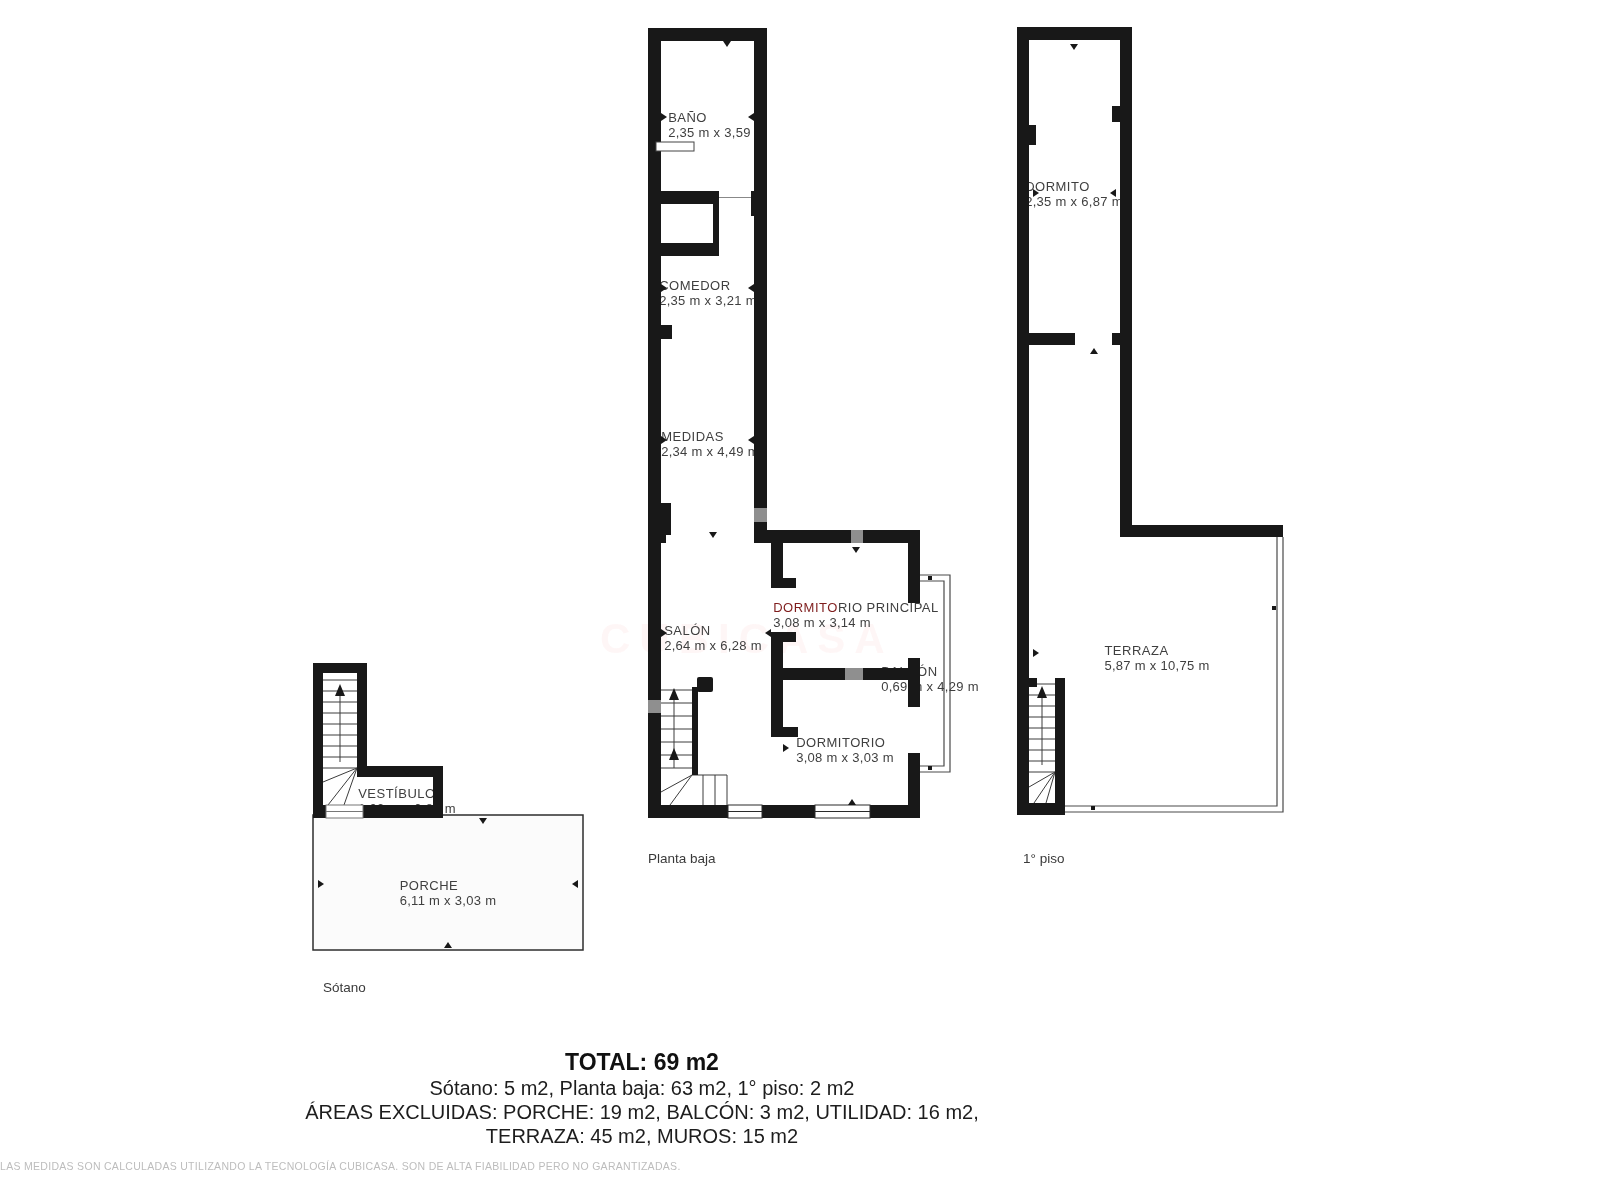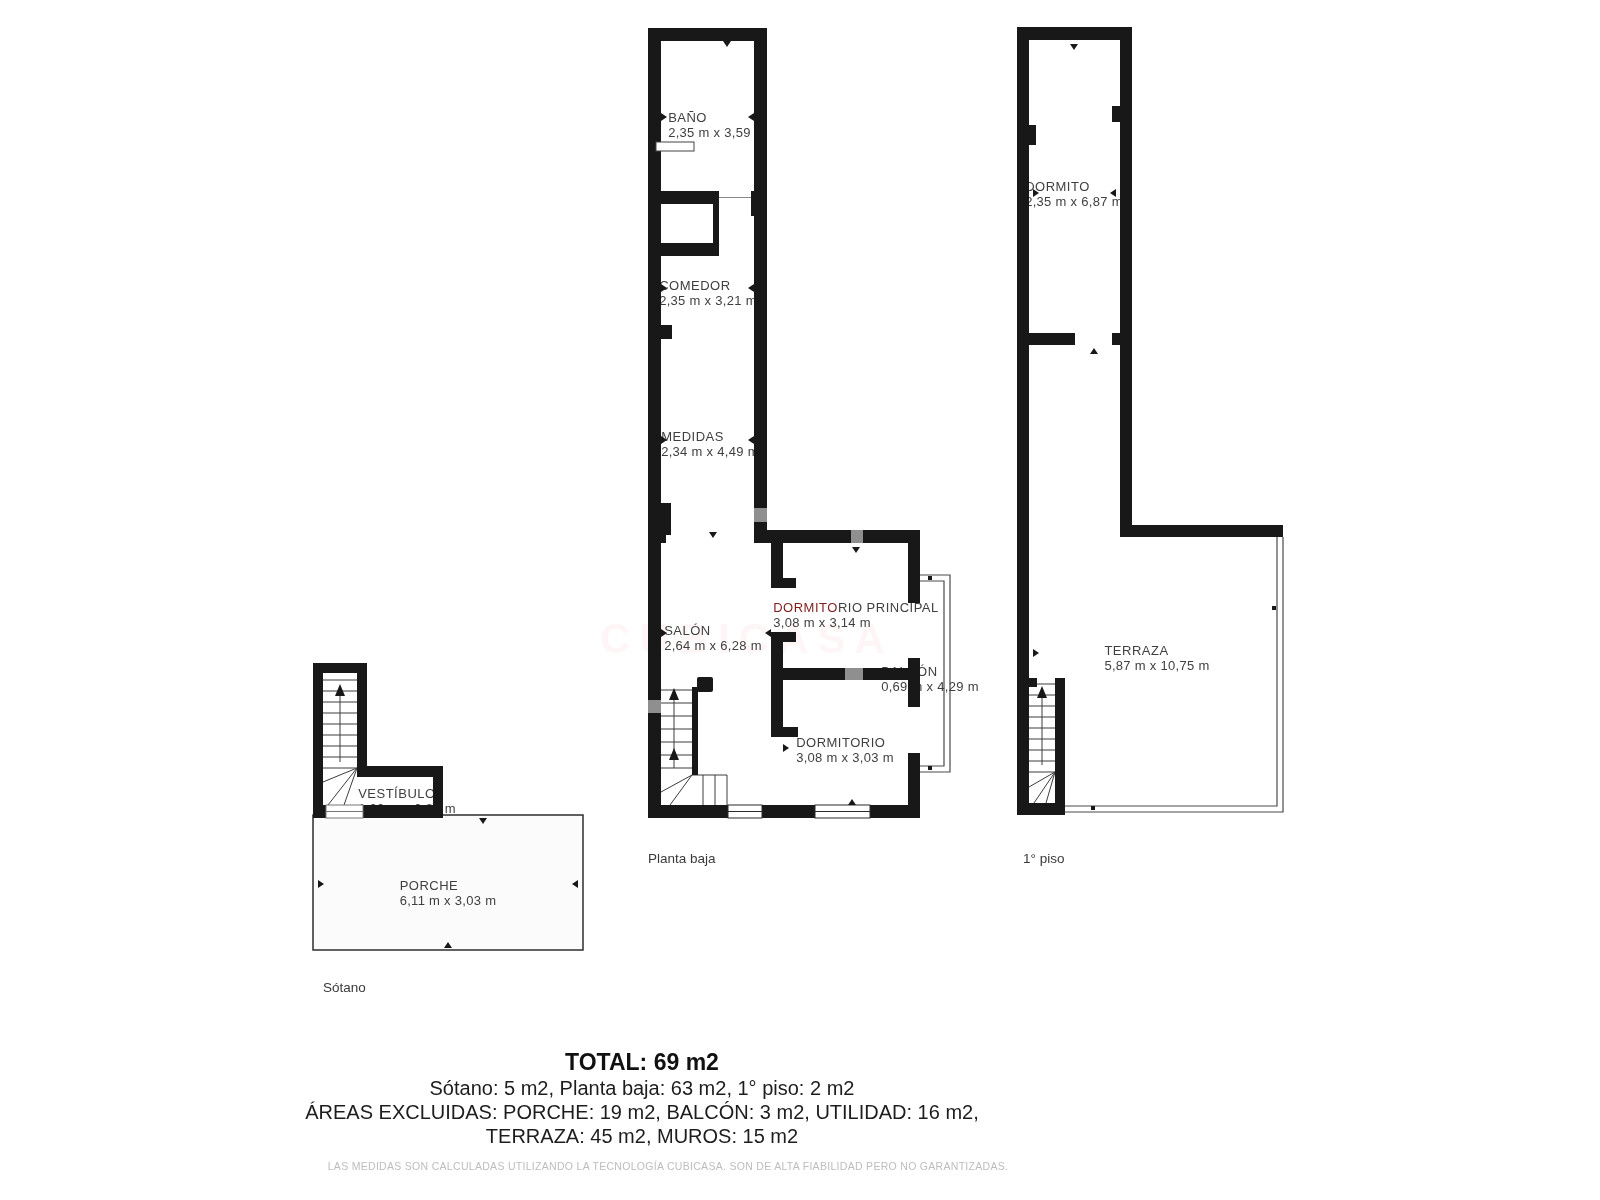--- a/index.html
+++ b/index.html
@@ -12,21 +12,21 @@
   .room-label{position:absolute;transform:translateX(-50%);
       color:#3f3f3f;font-size:13px;line-height:15px;white-space:nowrap;letter-spacing:.3px;}
   .room-label .rn{letter-spacing:.5px;}
   .floor-label{position:absolute;color:#3a3a3a;font-size:13.5px;white-space:nowrap;}
   .fade{color:#7f1d1d;}
   #watermark{position:absolute;left:600px;top:615px;z-index:0;font-size:42px;
       letter-spacing:9px;color:#ef4444;opacity:0.045;font-weight:bold;white-space:nowrap;}
   #summary{position:absolute;left:0;top:1048px;width:1284px;text-align:center;z-index:4;color:#1d1d1d;}
   #summary .total{font-size:23px;font-weight:bold;line-height:28px;color:#111;}
   #summary .sline{font-size:20px;line-height:24px;}
-  #disclaimer{position:absolute;left:0;top:1160px;width:1336px;text-align:center;
+  #disclaimer{position:absolute;left:0;top:1160px;width:1336px;
       font-size:10.5px;letter-spacing:.3px;color:#bdbdbd;z-index:4;}
 </style>
 </head>
 <body>
 
 <div id="page">
 
   <div id="watermark">CUBICASA</div>
 
   <svg id="base-svg" width="1600" height="1200" viewBox="0 0 1600 1200">

